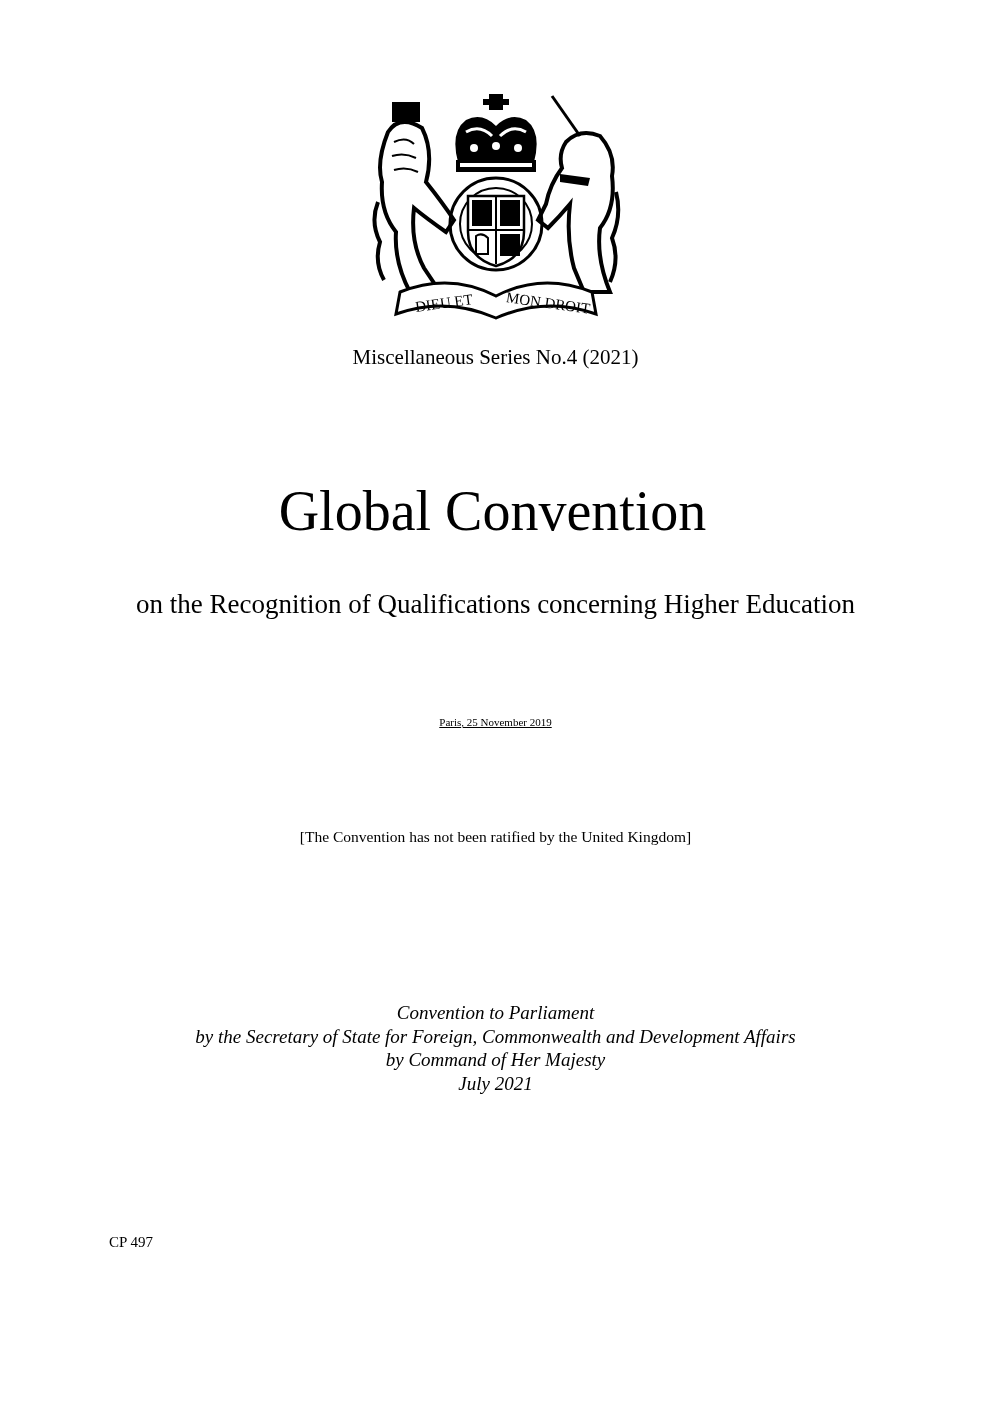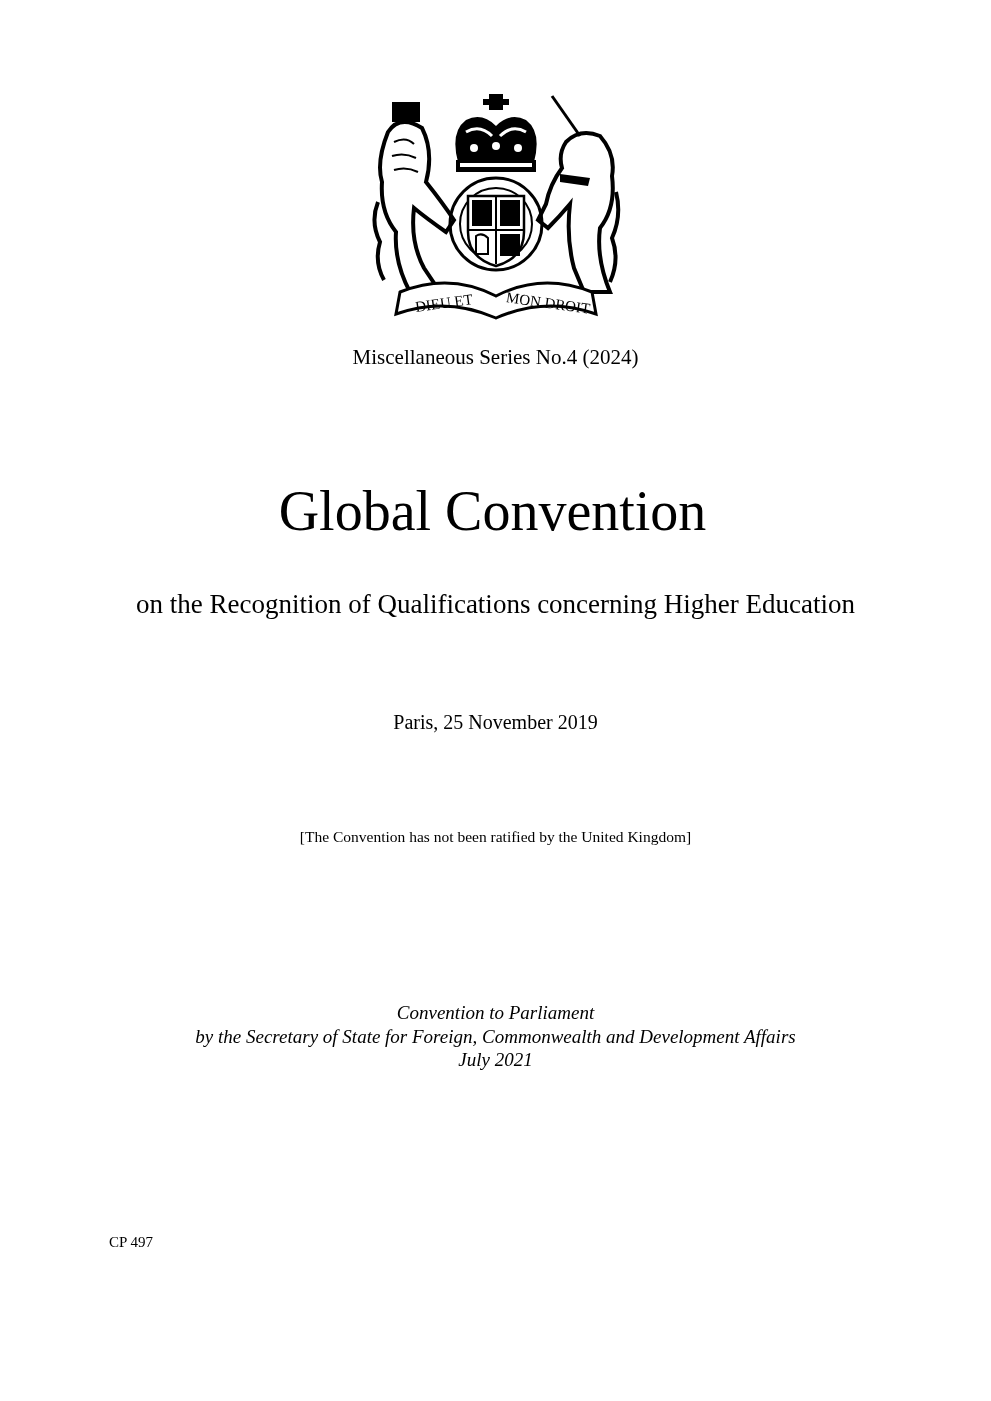--- a/index.html
+++ b/index.html
@@ -41,22 +41,23 @@
       left: -3px;
     }
     #subtitle {
       top: 590px;
       font-size: 27px;
       line-height: 28px;
       left: 0px;
     }
     #place-date {
       top: 712px;
-      font-size: 20px;
+      font-size: 11px;
       line-height: 20px;
+      text-decoration: underline;
     }
     #ratification-note {
       top: 827px;
       font-size: 15.5px;
       line-height: 20px;
       text-align: center;
     }
     #presentation {
       top: 1001px;
       font-size: 19px;
@@ -115,29 +116,30 @@
     <path d="M190 82 L220 86 L218 94 L190 90 Z" fill="#000"></path>
   </g>
 
   <g>
     <path d="M30 200 Q80 180 126 204 Q172 180 222 200 L226 222 Q176 204 126 226 Q76 204 26 222 Z" fill="#fff" stroke="#000" stroke-width="3"></path>
     <text x="74" y="216" font-family="Liberation Serif, serif" font-size="15" text-anchor="middle" fill="#000" transform="rotate(-8 74 212)">DIEU ET</text>
     <text x="178" y="216" font-family="Liberation Serif, serif" font-size="15" text-anchor="middle" fill="#000" transform="rotate(8 178 212)">MON DROIT</text>
   </g>
 </svg>
 
-<div id="series" class="abs-center">Miscellaneous Series No.4 (2024)</div>
+<div id="series" class="abs-center">Miscellaneous Series No.4 (2021)</div>
 
 <h1 id="title" class="abs-center" style="margin:0;font-weight:normal;">Global Convention</h1>
 
 <div id="subtitle" class="abs-center">on the Recognition of Qualifications concerning Higher Education</div>
 
 <div id="place-date" class="abs-center">Paris, 25 November 2019</div>
 
 <div id="ratification-note" class="abs-center">[The Convention has not been ratified by the United Kingdom]</div>
 
 <div id="presentation" class="abs-center">
   <div>Convention to Parliament</div>
   <div>by the Secretary of State for Foreign, Commonwealth and Development Affairs</div>
+  <div>by Command of Her Majesty</div>
   <div>July 2021</div>
 </div>
 
 <div id="cp-number">CP 497</div>
 
 </body></html>

